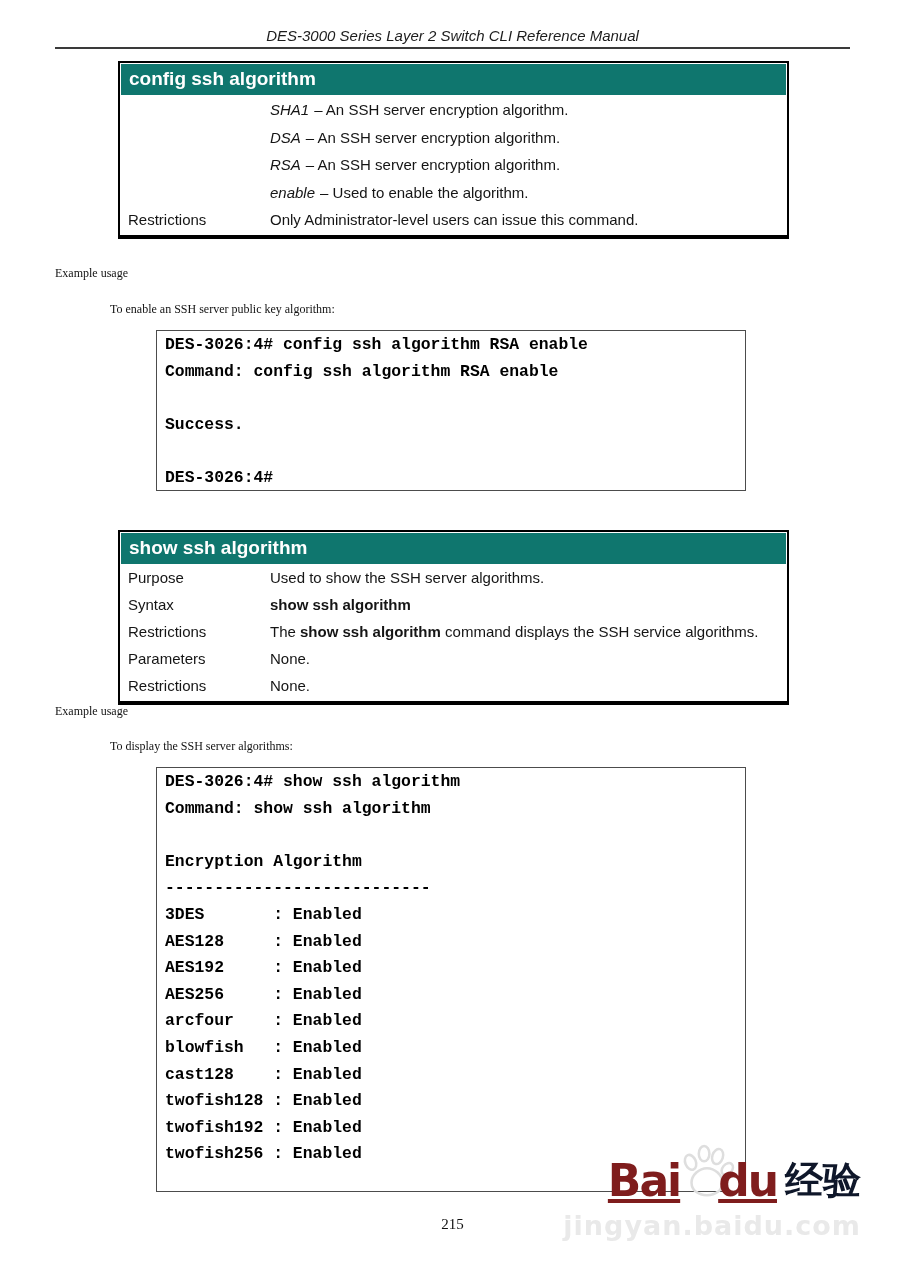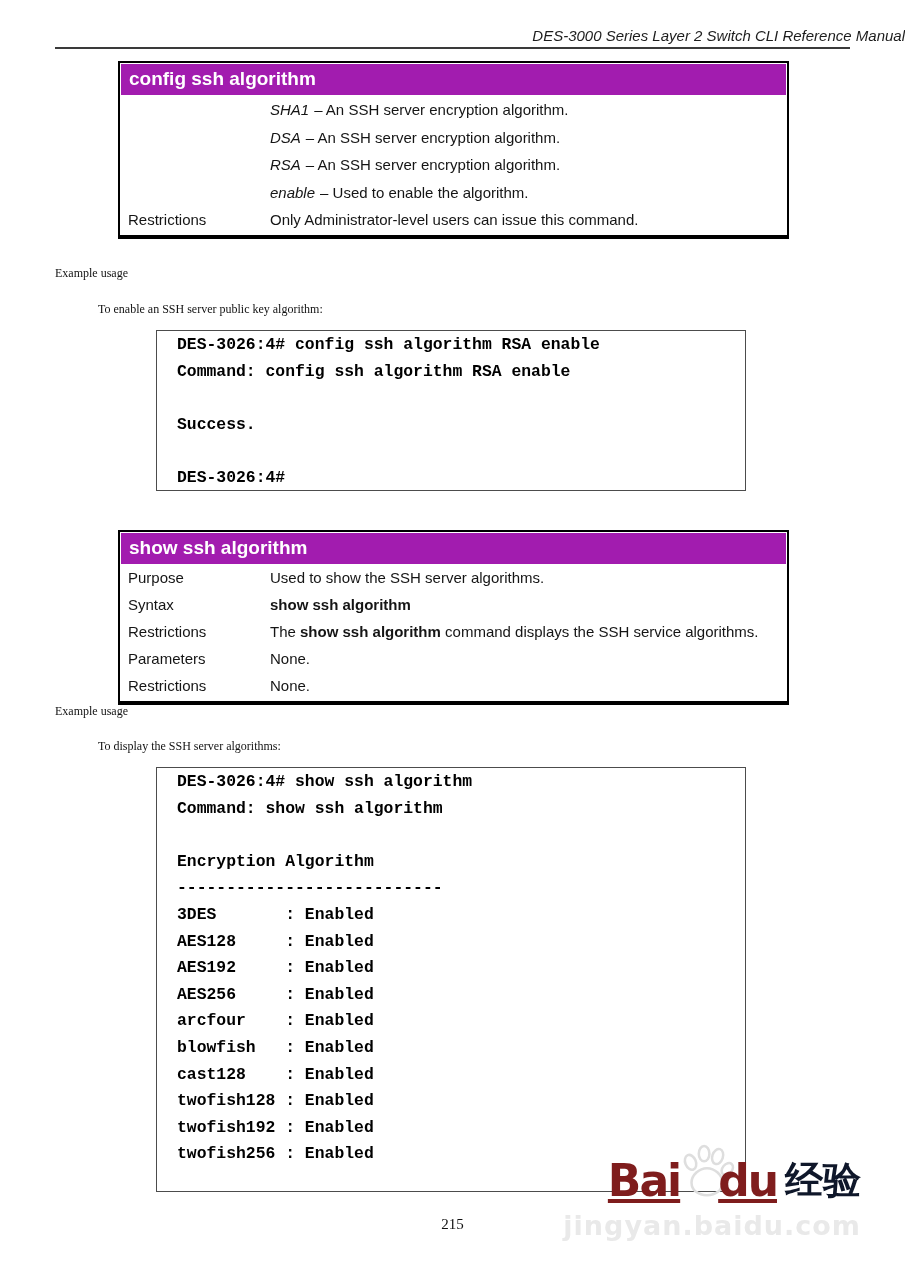--- a/index.html
+++ b/index.html
@@ -6,63 +6,63 @@
   html,body { background:#888; }
   .page {
     position:relative; width:905px; height:1280px; margin:0 auto;
     background:#ffffff; overflow:hidden;
     font-family:"Liberation Sans", sans-serif; color:#151515;
   }
 
   
   .doc-header-title {
     position:absolute; top:27px; left:0; width:100%;
-    text-align:right; font-style:italic; font-size:15px; color:#1d1d1d;
+    text-align:center; font-style:italic; font-size:15px; color:#1d1d1d;
   }
   .doc-header-rule {
     position:absolute; top:47px; left:55px; width:795px; height:2px;
     background:#3a3a3a;
   }
 
   
   .cmd-table {
     position:absolute; left:118px; width:671px;
     border:2px solid #000; border-bottom-width:4px; background:#fff;
   }
   .cmd-table.t1 { top:61px; }
   .cmd-table.t2 { top:530px; }
   .cmd-title {
-    height:31px; line-height:30px; background:#a21caf; color:#fff;
+    height:31px; line-height:30px; background:#0f766e; color:#fff;
     font-weight:bold; font-size:19px; padding-left:8px; margin:1px 1px 0 1px;
   }
   .cmd-body { padding:1px 12px 1px 0; }
   .cmd-row { display:flex; line-height:27.5px; font-size:15px; }
   .cmd-table.t2 .cmd-row { line-height:26.9px;justify-content:flex-end; }
   .col-label { flex:0 0 150px; padding-left:8px; }
   .col-value { flex:1 1 auto; padding-right:6px; }
   .param-term { font-style:italic; margin-right:5px; }
   .bold { font-weight:bold; }
 
   
   .ex-heading, .ex-caption, .page-number {
     position:absolute; font-family:"Liberation Serif", serif; color:#111;
     font-size:12px;
   }
   .ex-heading { left:55px; }
-  .ex-caption { left:98px; }
+  .ex-caption { left:110px; }
   .e1 { top:266px; } .c1 { top:302px; }
   .e2 { top:704px; } .c2 { top:739px; }
 
   
   .codebox {
     position:absolute; left:156px; width:590px;
     border:1px solid #4c4c4c; background:#fff;
     font-family:"Liberation Mono", "DejaVu Sans Mono", monospace;
     font-weight:bold; font-size:16.4px; line-height:26.6px;
-    white-space:pre; color:#000; padding:1px 0 0 20px; overflow:hidden;
+    white-space:pre; color:#000; padding:1px 0 0 8px; overflow:hidden;
   }
   .cb1 { top:330px; height:161px; }
   .cb2 { top:767px; height:425px; }
 
   
   .page-number { top:1216px; left:0; width:100%; text-align:center; font-size:15px; }
 
   
   .watermark {
     position:absolute; top:1152px; right:44px; z-index:5;

